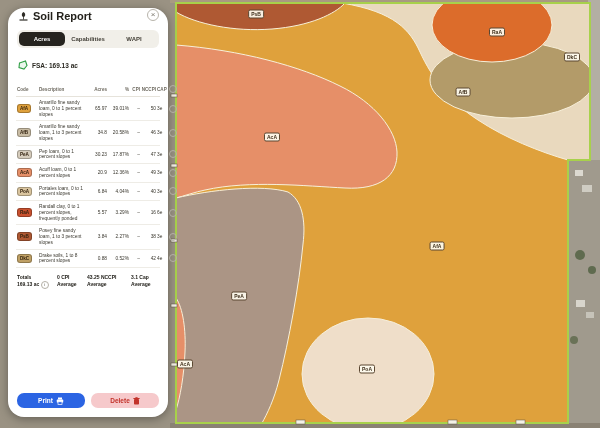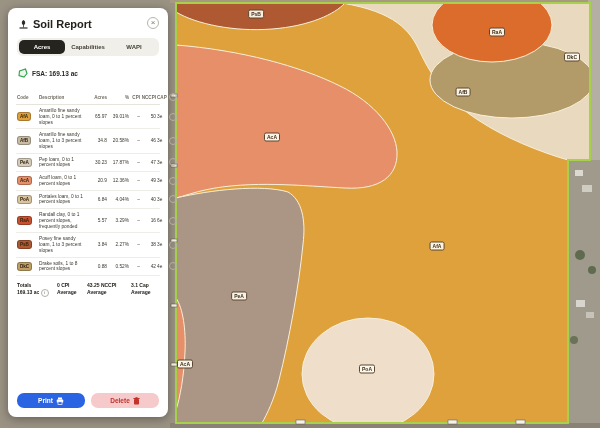--- a/index.html
+++ b/index.html
@@ -5,21 +5,21 @@
   html,body{margin:0;padding:0;background:#666;}
   .stage{position:relative;width:600px;height:428px;overflow:hidden;
          font-family:"Liberation Sans", sans-serif;background:#9a9283;}
   .stage svg.map{position:absolute;left:0;top:0;}
   .label-layer{position:absolute;left:0;top:0;width:600px;height:428px;pointer-events:none;}
   .map-label{position:absolute;transform:translate(-50%,-50%);background:rgba(255,252,240,.92);
     border:1px solid #5a4630;border-radius:2px;padding:0 2px;font-size:5px;font-weight:bold;
     color:#3c2d1a;line-height:7px;white-space:nowrap;}
   
   .panel{position:absolute;left:8px;top:8px;width:160px;height:409px;background:#fff;
-    border-radius:8px;box-shadow:0 2px 10px rgba(0,0,0,.35);padding:8px 8px 9px 8px;
+    border-radius:16px;box-shadow:0 2px 10px rgba(0,0,0,.35);padding:0 8px 9px 8px;
     box-sizing:border-box;color:#2e2c26;}
   .panel-header{display:flex;align-items:center;gap:4px;margin:2px 2px 8px 2px;position:relative;}
   .panel-header h1{font-size:11px;margin:0;font-weight:bold;color:#23211b;}
   .hicon{display:inline-flex;}
   .close{position:absolute;right:-1px;top:-1px;width:12px;height:12px;border-radius:50%;
     border:1px solid #b8b4ab;background:#fff;color:#7b776d;font-size:8px;line-height:10px;
     text-align:center;padding:0;cursor:pointer;}
   .tabs{display:flex;background:#f1efe9;border-radius:6px;padding:2px;margin:0 1px 8px 1px;}
   .tab{flex:1;text-align:center;font-size:6px;padding:4px 0;color:#45423a;border-radius:5px;
     font-weight:bold;cursor:pointer;}

